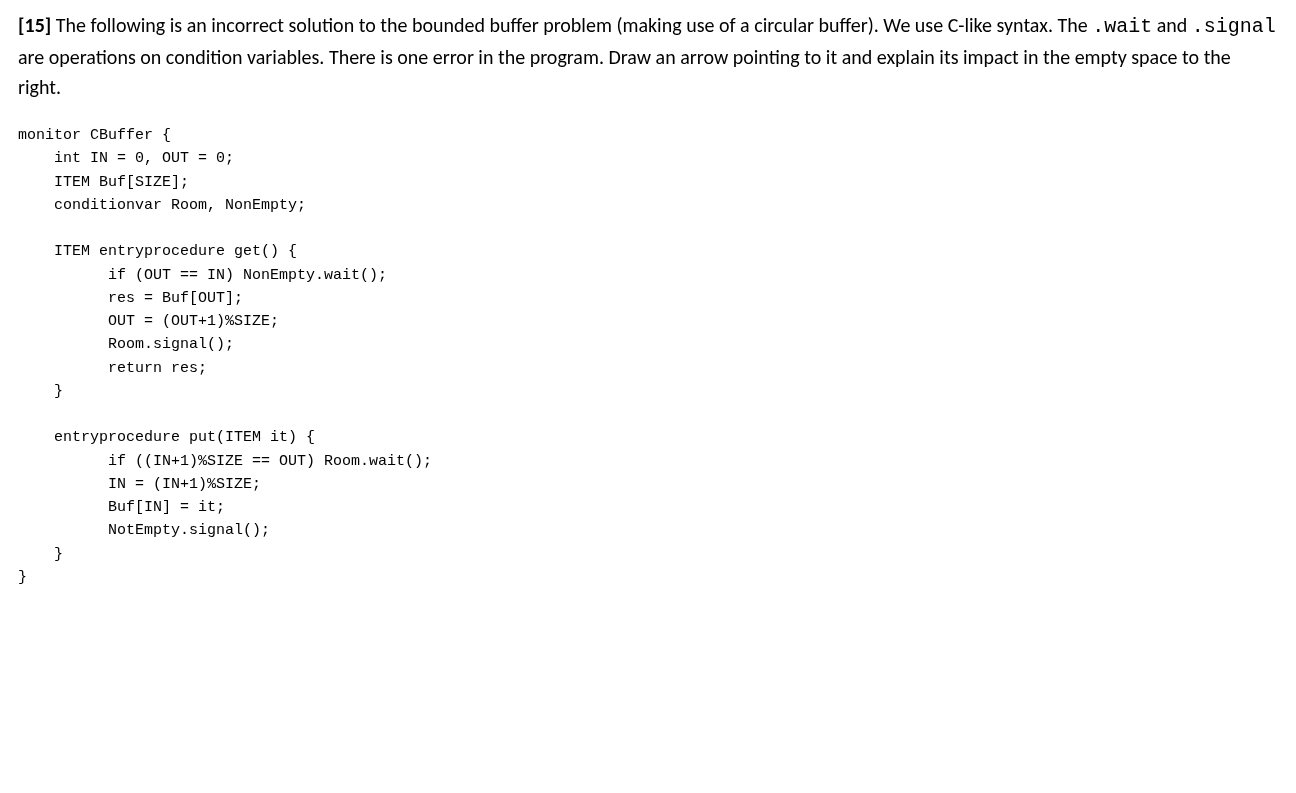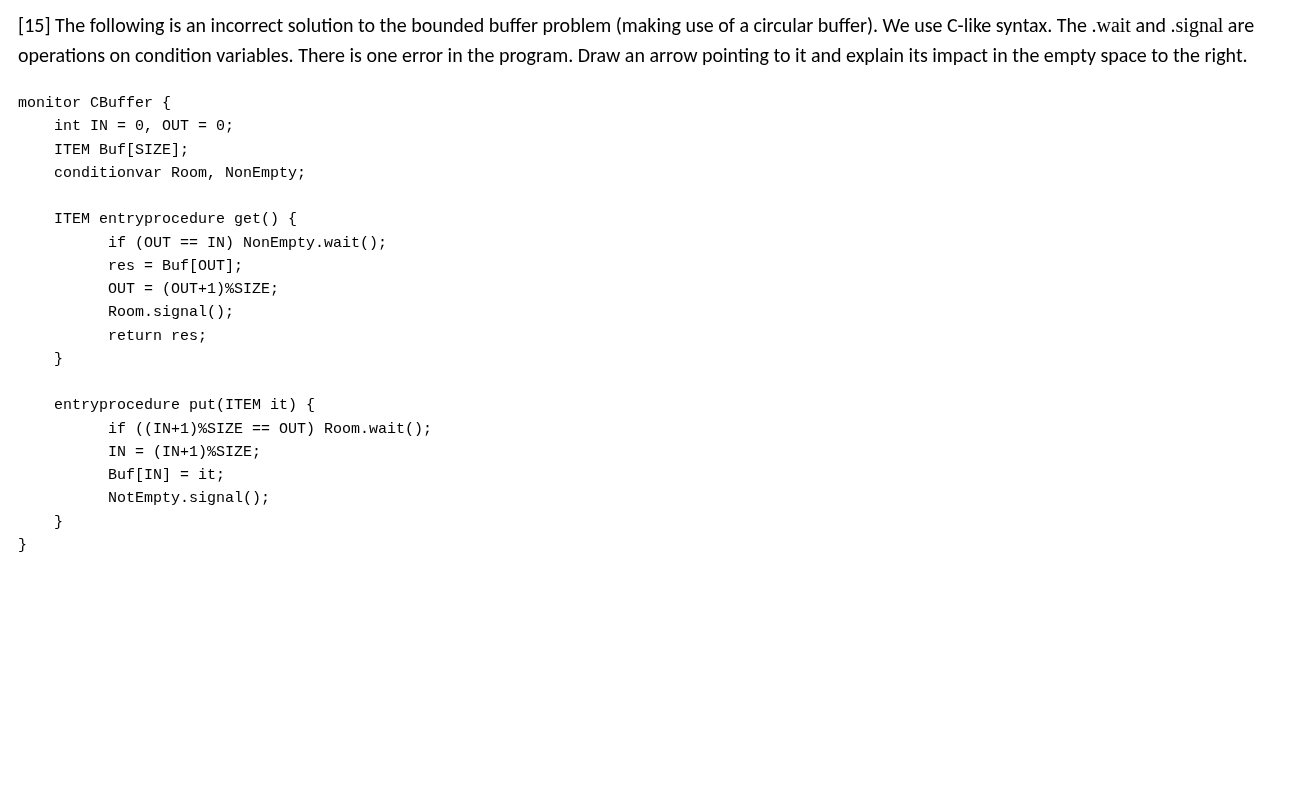--- a/index.html
+++ b/index.html
@@ -13,24 +13,24 @@
       font-size: 20px;
       color: #000000;
       padding: 10px 18px;
       line-height: 1.5;
       width: 1296px;
     }
     .question-text {
       margin-bottom: 22px;
     }
     .question-number {
-      font-weight: normal;
+      font-weight: bold;
     }
     .inline-code {
-      font-family: Liberation Serif, serif;
+      font-family: Liberation Mono, monospace;
     }
     .code-block {
       font-family: 'Courier New', Courier, monospace;
       font-size: 15px;
       white-space: pre;
       line-height: 1.55;
     }
   </style>
 </head>
 <body>

